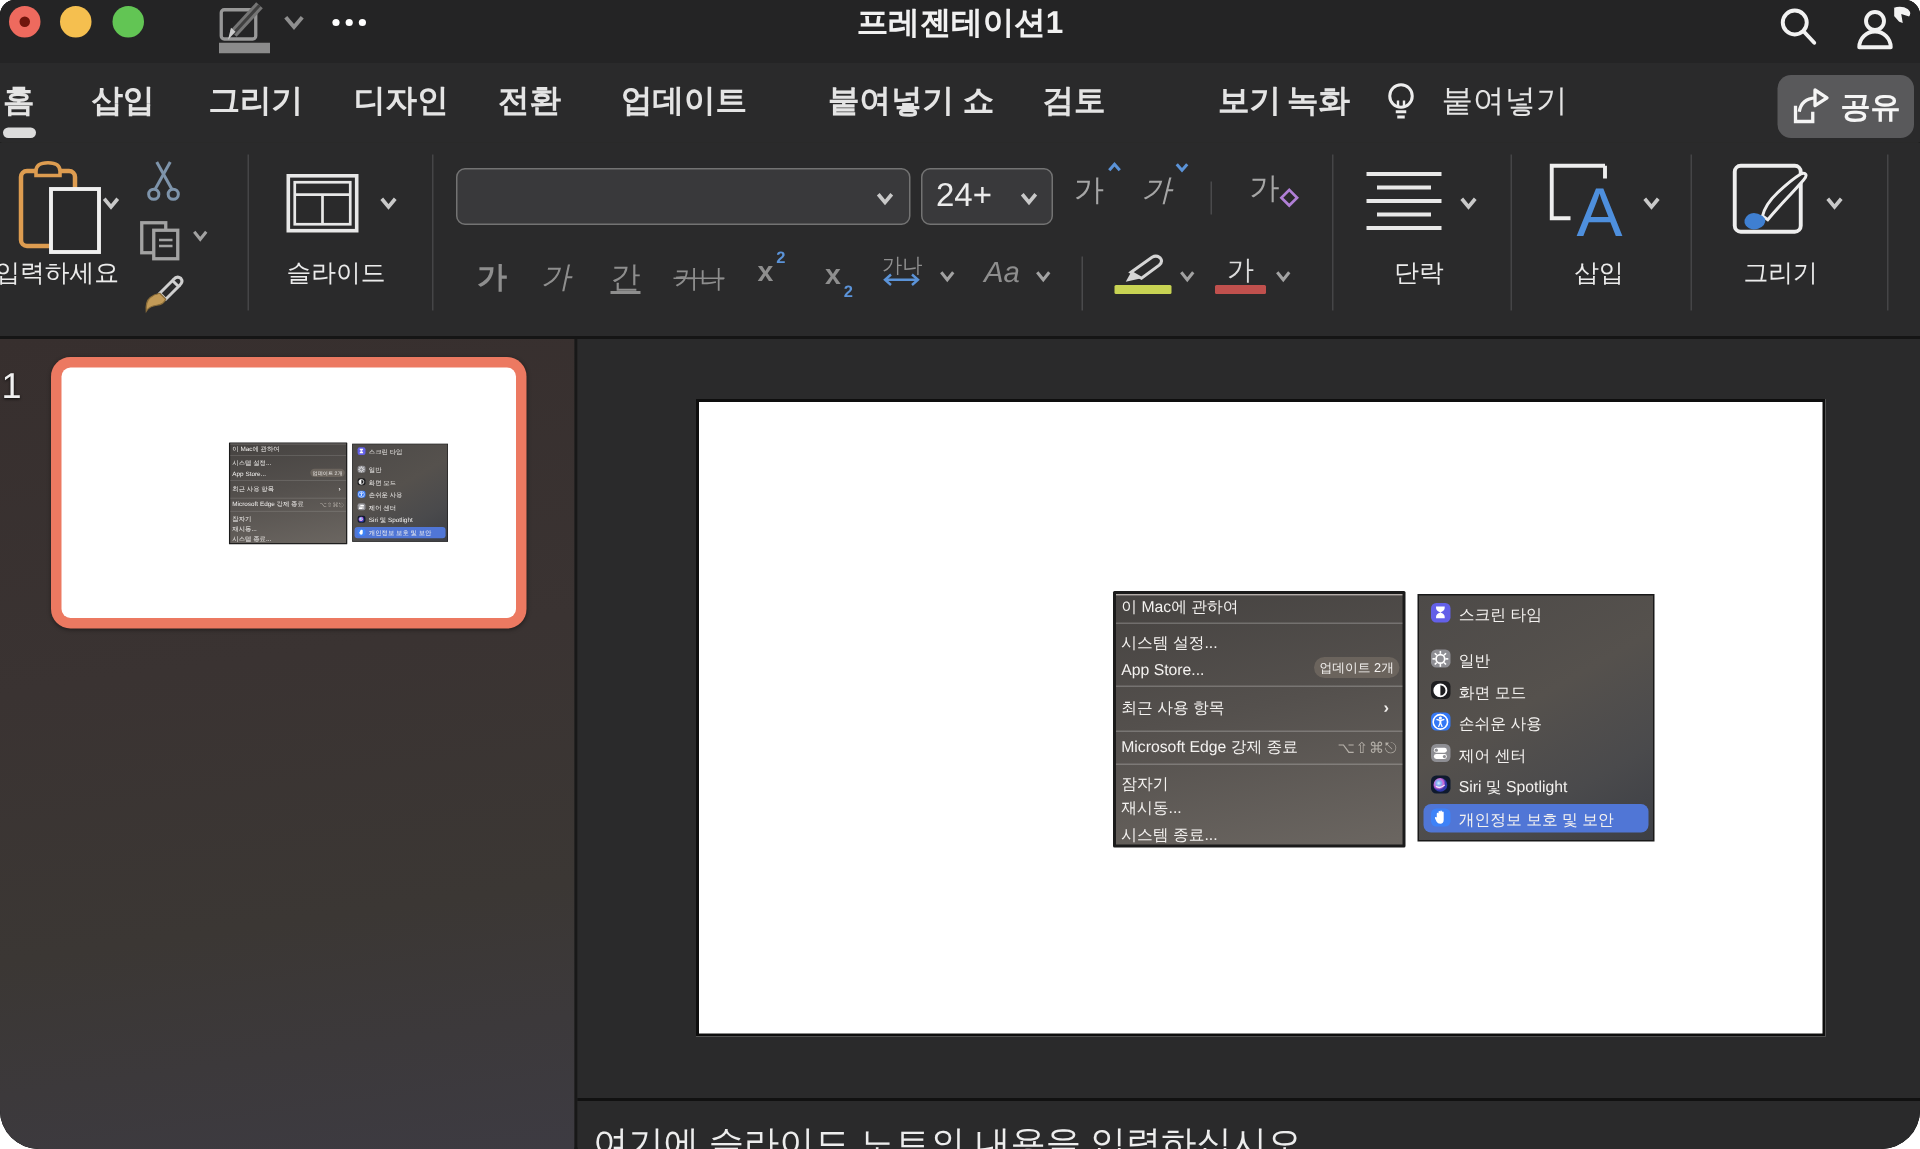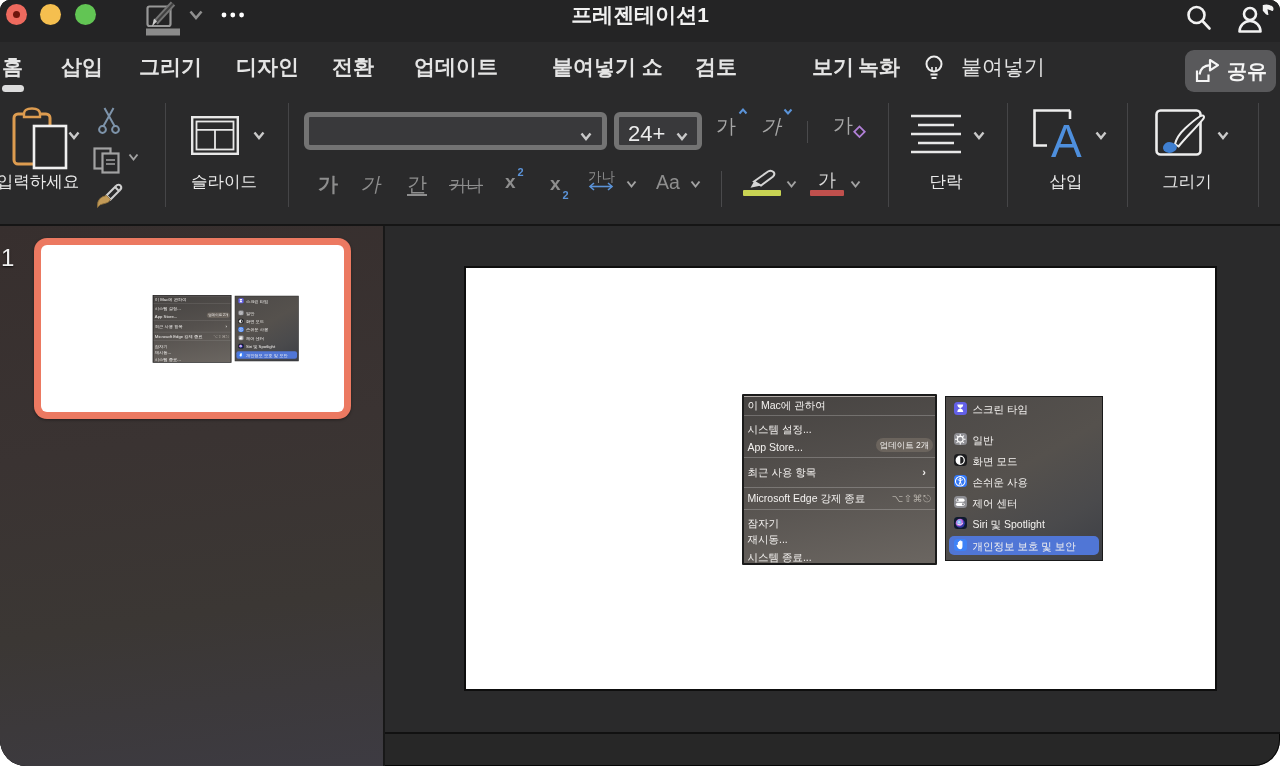--- a/index.html
+++ b/index.html
@@ -23,21 +23,21 @@
   .tellme { position:absolute; top:10.5px; left:961px; font-size:21px; font-weight:500; color:#e4e4e4; white-space:nowrap; }
   .share-btn { position:absolute; left:1185px; top:8px; width:91px; height:42px; background:#59595b; border-radius:9px; display:flex; align-items:center; justify-content:center; gap:7px; color:#f5f5f5; font-size:20px; font-weight:600; }
 
   
   .ribbon { position:absolute; left:0; top:95px; width:1280px; height:129px; background:#2a2a2b; }
   .ribbon-border { position:absolute; left:0; top:224px; width:1280px; height:2px; background:#151515; }
   .rdiv { position:absolute; top:8px; width:1px; height:104px; background:#454547; }
   .rlabel { position:absolute; font-size:16.5px; font-weight:500; color:#ebebeb; white-space:nowrap; transform:translateX(-50%); }
   .rsep { position:absolute; width:1px; background:#4a4a4c; }
   .glyph { position:absolute; color:#8e8e8e; white-space:nowrap; }
-  .combo { position:absolute; top:17px; height:38px; background:#39393b; border:5px solid #737373; border-radius:6px; }
+  .combo { position:absolute; top:17px; height:38px; background:#39393b; border:1px solid #737373; border-radius:6px; }
   .blue { color:#5b93d8; }
 
   
   .sidebar { position:absolute; left:0; top:226px; width:383px; height:540px; background:linear-gradient(172deg,#372F2E 0%, #3a3332 40%, #3b3734 70%, #3d3b42 100%); }
   .vdivider { position:absolute; left:383px; top:226px; width:1.5px; height:540px; background:#181818; }
   .canvas { position:absolute; left:384.5px; top:226px; width:895.5px; height:506px; background:#2a2a2b; }
   .notes-divider { position:absolute; left:384.5px; top:732px; width:895.5px; height:1.5px; background:#111111; }
   .notes { position:absolute; left:384.5px; top:733.5px; width:895.5px; height:32.5px; background:#2a2a2b; overflow:hidden; }
   .notes-text { position:absolute; left:11px; top:12px; font-size:23.5px; color:#ededed; white-space:nowrap; }
 
@@ -258,21 +258,21 @@
         <line x1="2" y1="4.5" x2="24" y2="4.5" stroke="#5b93d8" stroke-width="1.6"></line>
         <polyline points="6,1 2,4.5 6,8" fill="none" stroke="#5b93d8" stroke-width="1.6"></polyline>
         <polyline points="20,1 24,4.5 20,8" fill="none" stroke="#5b93d8" stroke-width="1.6"></polyline>
       </svg>
     </div>
     <div class="abs" style="left:626px; top:85px;">
       <svg width="11" height="8" viewBox="0 0 11 8">
           <polyline points="1.5,1.5 5.5,6.5 9.5,1.5" fill="none" stroke="#a2a2a2" stroke-width="2"></polyline>
         </svg>
     </div>
-    <div class="glyph" style="left:656px; top:76px; font-size:19.5px;">Aa</div>
+    <div class="glyph" style="left:656px; top:76px; font-size:19.5px;font-style:italic;">Aa</div>
     <div class="abs" style="left:690px; top:85px;">
       <svg width="11" height="8" viewBox="0 0 11 8">
           <polyline points="1.5,1.5 5.5,6.5 9.5,1.5" fill="none" stroke="#a2a2a2" stroke-width="2"></polyline>
         </svg>
     </div>
     <div class="rsep" style="left:721px; top:76px; height:36px;"></div>
     <div class="abs" style="left:743px; top:74px;">
       <svg width="40" height="20" viewBox="0 0 40 20">
         <path d="M 11 12.5 L 25 2.5 Q 28 0.8 30.5 3 Q 32.5 5.2 29.8 7.8 L 18 16.5 Z" fill="none" stroke="#d5d5d5" stroke-width="2"></path>
         <path d="M 11 12.5 L 18 16.5 L 7.5 18.8 Z" fill="#d5d5d5"></path>
@@ -575,14 +575,17 @@
             </div>
             <div class="sm-label" style="left:23.5px;">개인정보 보호 및 보안</div>
           </div>
         </div>
       </div>
 
     </div>
   </div>
 
   <div class="notes-divider"></div>
+  <div class="notes">
+    <div class="notes-text">여기에 슬라이드 노트의 내용을 입력하십시오</div>
+  </div>
 
 </div>
 
 </body></html>

